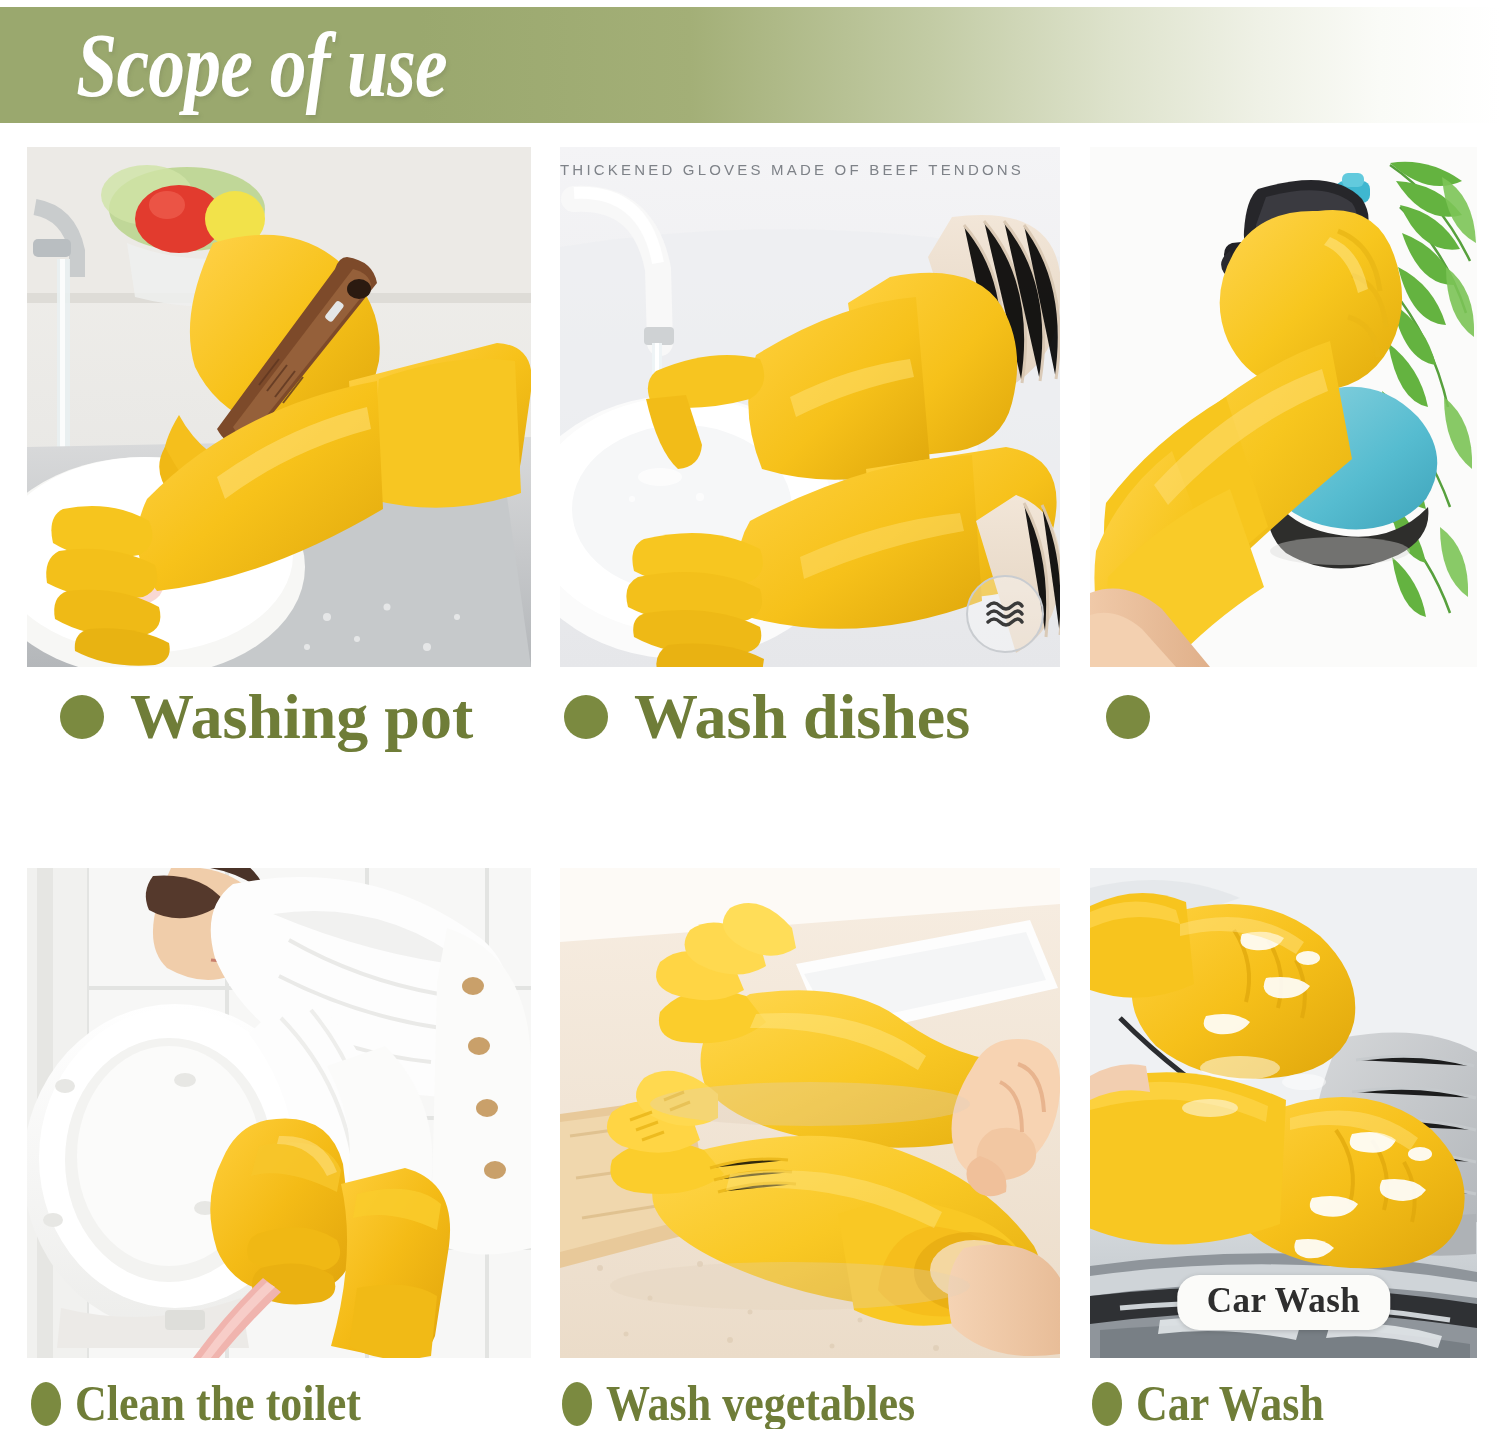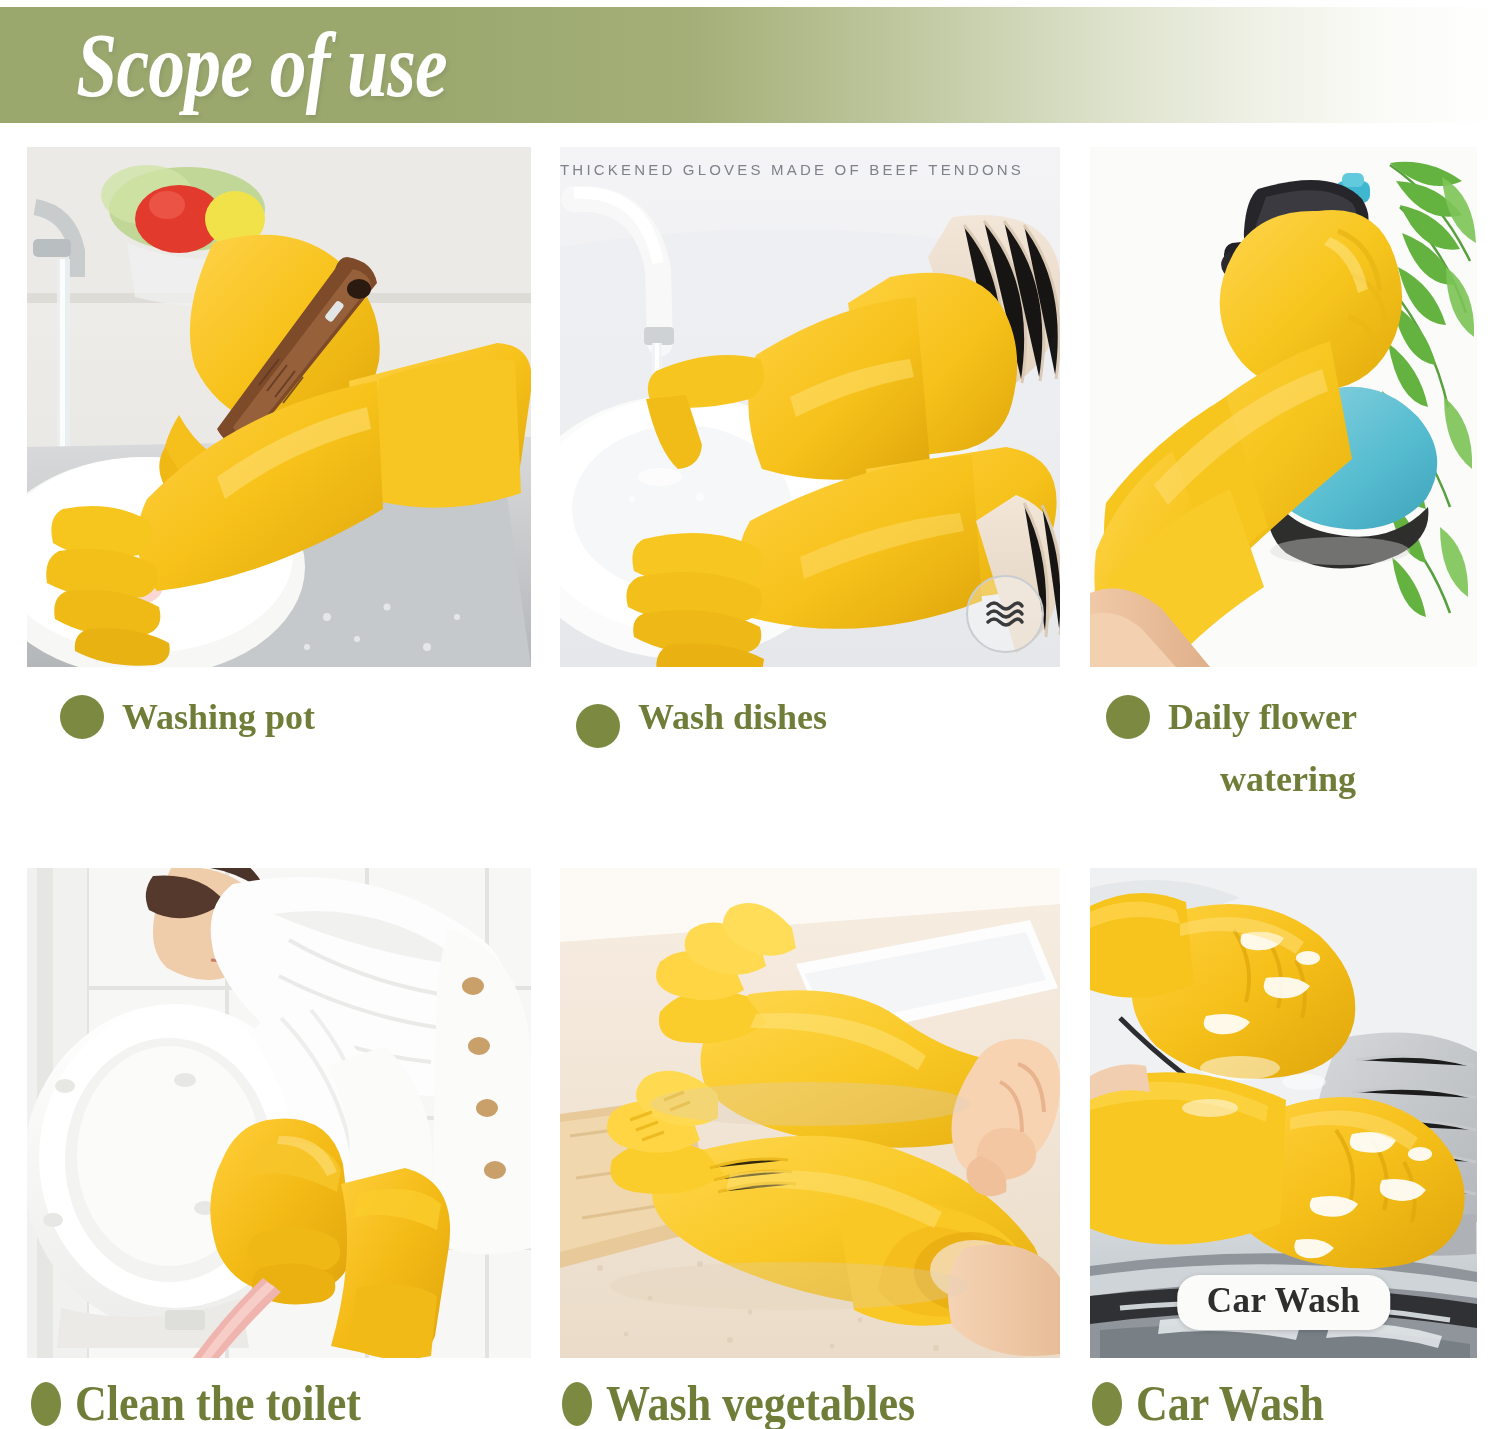--- a/index.html
+++ b/index.html
@@ -50,21 +50,21 @@
     font-weight:700;
   }
   .bullet{
     flex:0 0 auto;
     background:#7b8a40;
     border-radius:50%;
   }
   .cap-text{display:block;}
 
   .r1 .bullet{width:44px;height:44px;margin-top:9px;}
-  .r1 .cap-text{font-size:36px;line-height:62px;margin-left:18px;}
+  .r1 .cap-text{font-size:64px;line-height:62px;margin-left:26px;}
 
   .r2 .bullet{width:30px;height:44px;border-radius:50%;margin-top:6px;}
   .r2 .cap-text{font-size:50px;line-height:54px;margin-left:14px;
                 transform:scaleX(0.88);transform-origin:left center;}
 
   .indent2{display:block;padding-left:52px;}
 
   
   .watermark{
     position:absolute;left:0;right:0;top:14px;
@@ -273,21 +273,21 @@
         <g fill="none" stroke="#3a3a3a" stroke-width="3.4" stroke-linecap="round">
           <path d="M6 9 q6 -6 12 0 t12 0 t10 0"></path>
           <path d="M6 17 q6 -6 12 0 t12 0 t10 0"></path>
           <path d="M6 25 q6 -6 12 0 t12 0 t10 0"></path>
         </g>
       </svg>
     </div>
   </div>
 </div>
 
-<div class="caption r1" style="left:576px;top:686px;width:470px;align-items:flex-end;">
+<div class="caption r1" style="left:564px;top:686px;width:470px;">
   <span class="bullet"></span>
   <span class="cap-text">Wash dishes</span>
 </div>
 
 <div class="cell" style="left:1090px;top:147px;width:387px;height:520px;">
   <div class="photo" style="width:387px;height:520px;">
     <svg viewBox="0 0 387 520" preserveAspectRatio="none">
       <defs>
         <linearGradient id="glove3" x1="0" y1="0" x2="1" y2="1">
           <stop offset="0" stop-color="#ffd44e"></stop>
@@ -364,24 +364,20 @@
       <path d="M64 338 q78 -84 168 -116 l6 22 q-88 36 -160 114 z" fill="#ffe07c" opacity=".5"></path>
       <path d="M240 90 q30 12 38 52 l-10 4 q-10 -38 -34 -48 z" fill="#ffe589" opacity=".55"></path>
 
       <ellipse cx="250" cy="404" rx="70" ry="14" fill="#d9d9d6" opacity=".4"></ellipse>
     </svg>
   </div>
 </div>
 
 <div class="caption r1" style="left:1106px;top:686px;width:394px;">
   <span class="bullet"></span>
-  <span class="cap-text">
-    <span>Daily flower</span>
-    <span class="indent2">watering</span>
-  </span>
 </div>
 
 <div class="cell" style="left:27px;top:868px;width:504px;height:490px;">
   <div class="photo" style="width:504px;height:490px;">
     <svg viewBox="0 0 504 490" preserveAspectRatio="none">
       <defs>
         <linearGradient id="glove4" x1="0" y1="0" x2="1" y2="1">
           <stop offset="0" stop-color="#ffcf3c"></stop>
             <stop offset="0.5" stop-color="#f4bb16"></stop>
             <stop offset="1" stop-color="#e0a40c"></stop>

